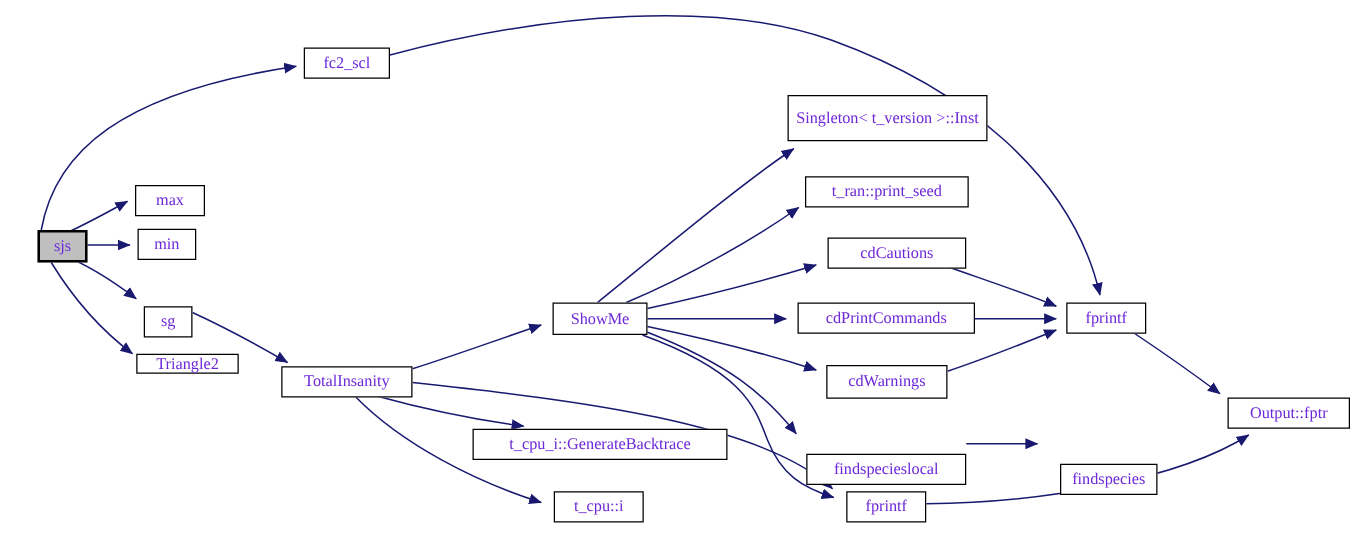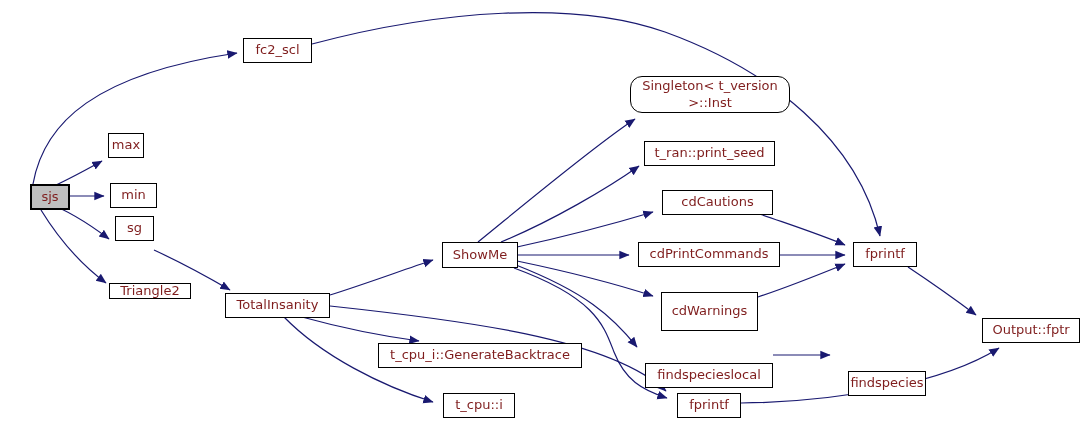--- a/index.html
+++ b/index.html
@@ -9,29 +9,30 @@
     background:#ffffff;
     font-family:"DejaVu Sans","Liberation Sans",sans-serif;
     overflow:hidden;
   }
   #edges{position:absolute;left:0;top:0;z-index:0;}
   .node{
     position:absolute;
     box-sizing:border-box;
     background:#ffffff;
     border:1px solid #000000;
-    color:#7f1d1d;
+    color:#6d28d9;
     font-size:13px;
     line-height:1.25;
     display:flex;
     align-items:center;
     justify-content:center;
     text-align:center;
     white-space:nowrap;
     z-index:1;
+    font-family:Liberation Serif, serif;
   }
   .node.root{
     background:#bfbfbf;
     border-width:2px;
   }
   .node.wrap{white-space:normal;}
 </style>
 </head>
 <body>
 
@@ -67,41 +68,41 @@
     <path d="M 758 297 C 788 287, 818 275, 845 264" marker-end="url(#arrow)"></path>
     <path d="M 773 355 L 830 355" marker-end="url(#arrow)"></path>
     <path d="M 908 267 C 932 283, 956 300, 976 315" marker-end="url(#arrow)"></path>
     <path d="M 741 403 C 838 402, 944 383, 999 348" marker-end="url(#arrow)"></path>
   </svg>
 
   <div class="node root" style="left:6px;top:184px;width:40px;height:26px;margin-left:24px;">sjs</div>
 
   <div class="node" style="left:243px;top:38px;width:69px;height:25px;">fc2_scl</div>
 
-  <div class="node" style="left:108px;top:133px;width:36px;height:25px;text-align:right;">max</div>
+  <div class="node" style="left:108px;top:148px;width:56px;height:25px;text-align:right;">max</div>
 
   <div class="node" style="left:110px;top:183px;width:47px;height:25px;">min</div>
 
-  <div class="node" style="left:115px;top:216px;width:39px;height:25px;">sg</div>
+  <div class="node" style="left:115px;top:245px;width:39px;height:25px;">sg</div>
 
   <div class="node" style="left:109px;top:283px;width:82px;height:16px;">Triangle2</div>
 
   <div class="node" style="left:225px;top:293px;width:105px;height:25px;">TotalInsanity</div>
 
   <div class="node" style="left:442px;top:242px;width:76px;height:26px;">ShowMe</div>
 
-  <div class="node wrap" style="left:630px;top:76px;width:160px;height:37px;border-radius:12px;">Singleton&lt; t_version &gt;::Inst</div>
+  <div class="node wrap" style="left:630px;top:76px;width:160px;height:37px;">Singleton&lt; t_version &gt;::Inst</div>
 
   <div class="node" style="left:644px;top:141px;width:131px;height:25px;">t_ran::print_seed</div>
 
   <div class="node" style="left:662px;top:190px;width:111px;height:25px;">cdCautions</div>
 
   <div class="node" style="left:638px;top:242px;width:142px;height:25px;">cdPrintCommands</div>
 
-  <div class="node" style="left:661px;top:292px;width:97px;height:39px;">cdWarnings</div>
+  <div class="node" style="left:661px;top:292px;width:97px;height:27px;">cdWarnings</div>
 
   <div class="node" style="left:645px;top:343px;width:128px;height:25px;margin-top:20px;">findspecieslocal</div>
 
   <div class="node" style="left:848px;top:343px;width:78px;height:25px;margin-top:28px;">findspecies</div>
 
   <div class="node" style="left:853px;top:242px;width:64px;height:25px;">fprintf</div>
 
   <div class="node" style="left:677px;top:393px;width:64px;height:25px;">fprintf</div>
 
   <div class="node" style="left:982px;top:318px;width:98px;height:25px;">Output::fptr</div>

